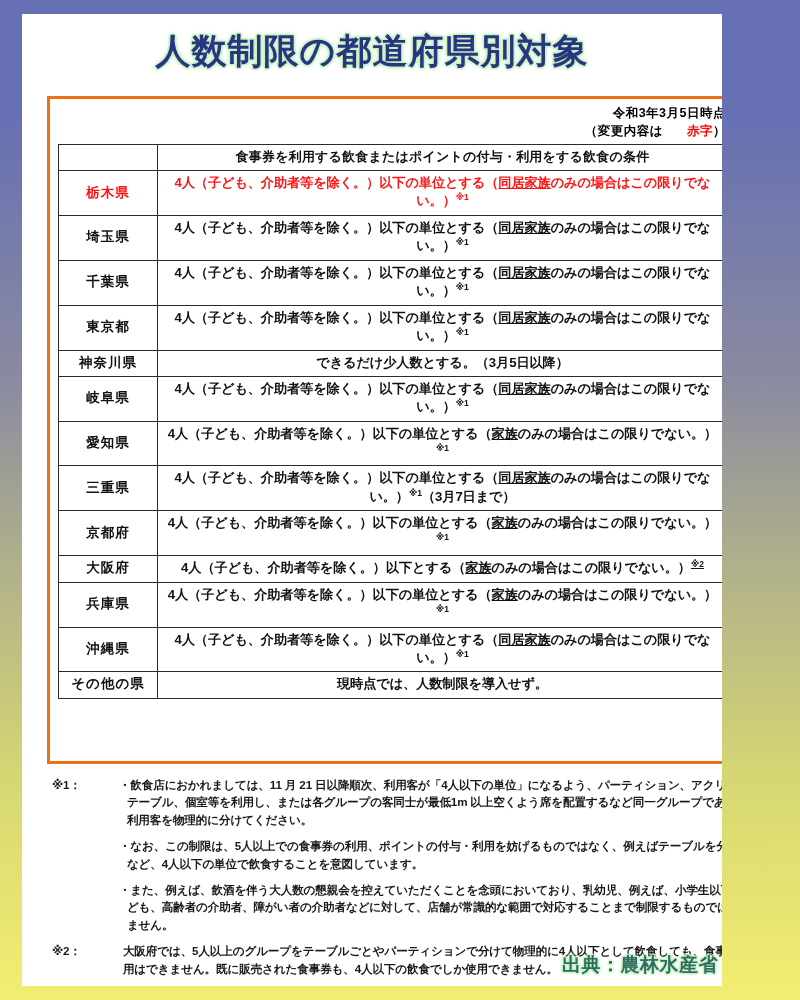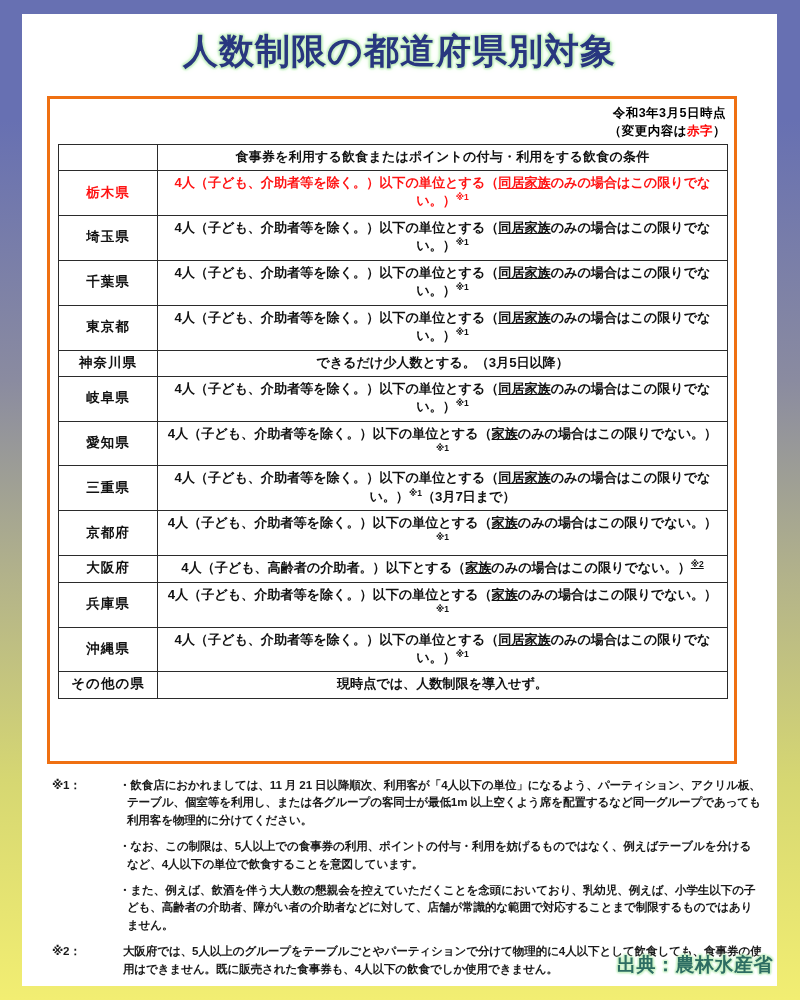--- a/index.html
+++ b/index.html
@@ -10,21 +10,21 @@
     width: 800px;
     height: 1000px;
     font-family: "Liberation Sans", "DejaVu Sans", sans-serif;
     background: linear-gradient(to bottom, #6770b2 0%, #6770b2 12%, #8a8ba0 38%, #b3b38a 58%, #d6d772 78%, #f2ee72 100%);
     overflow: hidden;
   }
   #page {
     position: absolute;
     left: 22px;
     top: 14px;
-    width: 755px;
+    width: 700px;
     height: 972px;
     background: #ffffff;
     box-sizing: border-box;
     overflow: hidden;
   }
   
   .title-wrap {
     text-align: center;
     padding-top: 14px;
   }
@@ -53,20 +53,21 @@
   .date-line {
     text-align: right;
     font-size: 12.5px;
     font-weight: bold;
     color: #000;
     line-height: 1.45;
     letter-spacing: 0.5px;
   }
   .date-line .red {
     color: #ff0000;
+    margin-left: 24px;
   }
   
   table.cond {
     border-collapse: collapse;
     width: 670px;
     margin-top: 4px;
     table-layout: fixed;
   }
   table.cond td {
     border: 1px solid #2b2b2b;
@@ -211,21 +212,21 @@
           <tr>
             <td class="pref">三重県</td>
             <td class="cond-cell"><span>4人（子ども、介助者等を除く。）以下の単位とする（</span><span class="u">同居家族</span><span>のみの場合はこの限り</span><span>でない。）</span><span class="note-mark">※1</span><span>（3月7日まで）</span></td>
           </tr>
           <tr>
             <td class="pref">京都府</td>
             <td class="cond-cell"><span>4人（子ども、介助者等を除く。）以下の単位とする（</span><span class="u">家族</span><span>のみの場合はこの限りでな</span><span>い。）</span><span class="note-mark">※1</span></td>
           </tr>
           <tr>
             <td class="pref">大阪府</td>
-            <td class="cond-cell"><span>4人（子ども、高齢者の介助者。）以下とする（</span><span class="u">家族</span><span>のみの場合はこの限りでない。）</span><span class="note-mark u2">※2</span></td>
+            <td class="cond-cell"><span>4人（子ども、介助者等を除く。）以下とする（</span><span class="u">家族</span><span>のみの場合はこの限りでない。）</span><span class="note-mark u2">※2</span></td>
           </tr>
           <tr>
             <td class="pref">兵庫県</td>
             <td class="cond-cell"><span>4人（子ども、介助者等を除く。）以下の単位とする（</span><span class="u">家族</span><span>のみの場合はこの限りでな</span><span>い。）</span><span class="note-mark">※1</span></td>
           </tr>
           <tr>
             <td class="pref">沖縄県</td>
             <td class="cond-cell"><span>4人（子ども、介助者等を除く。）以下の単位とする（</span><span class="u">同居家族</span><span>のみの場合はこの限り</span><span>でない。）</span><span class="note-mark">※1</span></td>
           </tr>
           <tr>

